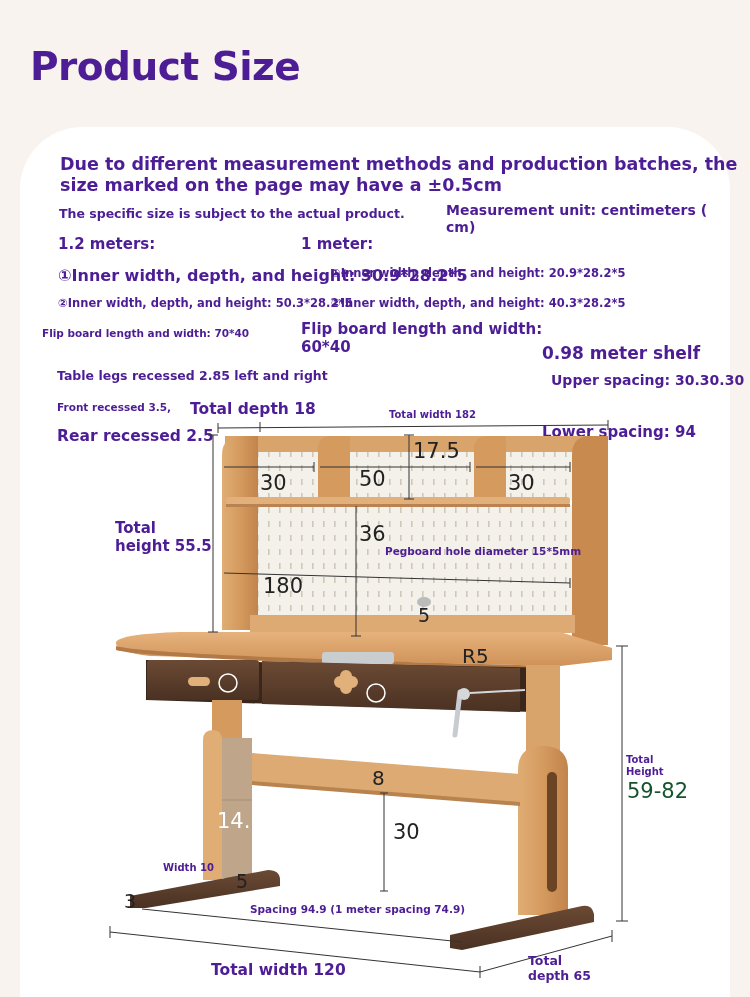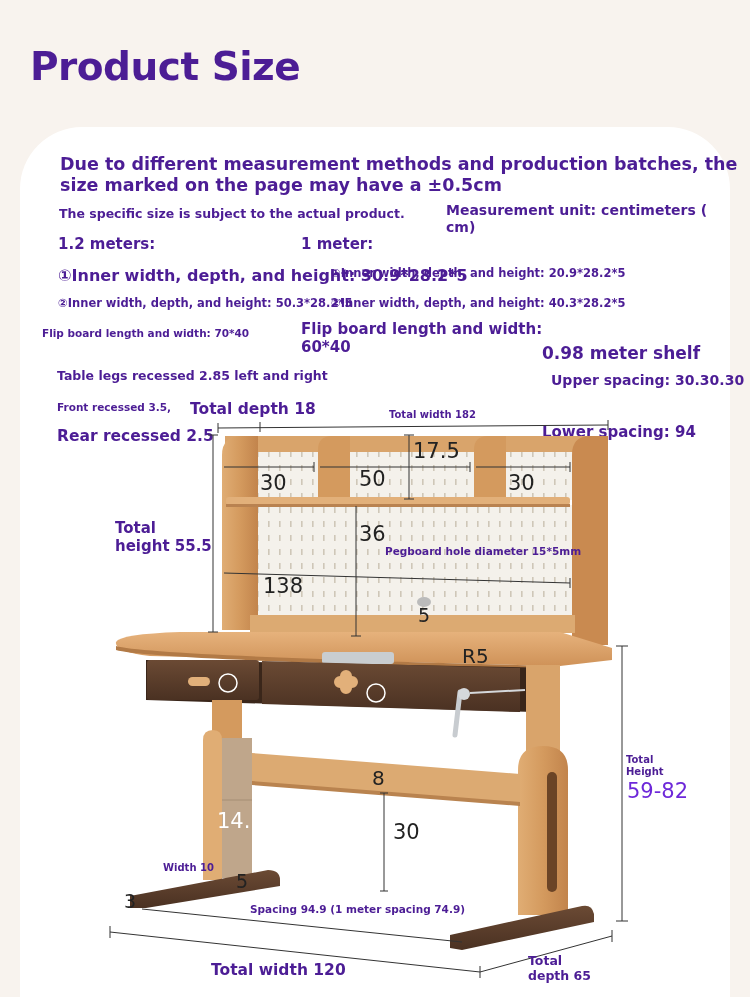--- a/index.html
+++ b/index.html
@@ -173,31 +173,31 @@
 </svg>
 
 <div class="t" style="left:115px;top:520px;font-size:15px;">Total</div>
 <div class="t" style="left:115px;top:538px;font-size:15px;">height 55.5</div>
 <div class="dim" style="left:260px;top:473px;font-size:21px;">30</div>
 <div class="dim" style="left:359px;top:469px;font-size:21px;">50</div>
 <div class="dim" style="left:508px;top:473px;font-size:21px;">30</div>
 <div class="dim" style="left:413px;top:441px;font-size:21px;">17.5</div>
 <div class="dim" style="left:359px;top:524px;font-size:21px;">36</div>
 <div class="t" style="left:385px;top:545px;font-size:10.5px;">Pegboard hole diameter 15*5mm</div>
-<div class="dim" style="left:263px;top:576px;font-size:21px;">138</div>
+<div class="dim" style="left:263px;top:576px;font-size:21px;">180</div>
 <div class="dim" style="left:418px;top:606px;font-size:19px;">5</div>
 
 <div class="dim" style="left:462px;top:646px;font-size:20px;">R5</div>
 <div class="dim dim-w" style="left:220px;top:674px;font-size:15px;opacity:0;">①</div>
 <div class="dim dim-w" style="left:368px;top:684px;font-size:15px;opacity:0;">②</div>
 <div class="dim" style="left:372px;top:768px;font-size:20px;">8</div>
 <div class="dim" style="left:393px;top:822px;font-size:21px;">30</div>
 <div class="dim dim-w" style="left:217px;top:811px;font-size:21px;">14.1</div>
 <div class="t" style="left:163px;top:862px;font-size:10px;">Width 10</div>
 <div class="dim" style="left:236px;top:872px;font-size:19px;">5</div>
 <div class="dim" style="left:124px;top:892px;font-size:19px;">3</div>
 <div class="t" style="left:250px;top:903px;font-size:10.5px;">Spacing 94.9 (1 meter spacing 74.9)</div>
 <div class="t" style="left:626px;top:754px;font-size:10px;">Total</div>
 <div class="t" style="left:626px;top:766px;font-size:10px;">Height</div>
-<div class="dim" style="left:627px;top:781px;font-size:21px;color:#6d28d9;">59-82</div>
+<div class="dim" style="left:627px;top:781px;font-size:21px;color:#14532d;">59-82</div>
 <div class="t" style="left:211px;top:962px;font-size:15.5px;">Total width 120</div>
 <div class="t" style="left:528px;top:954px;font-size:12.5px;">Total</div>
 <div class="t" style="left:528px;top:969px;font-size:12.5px;">depth 65</div>
 
 </body></html>

